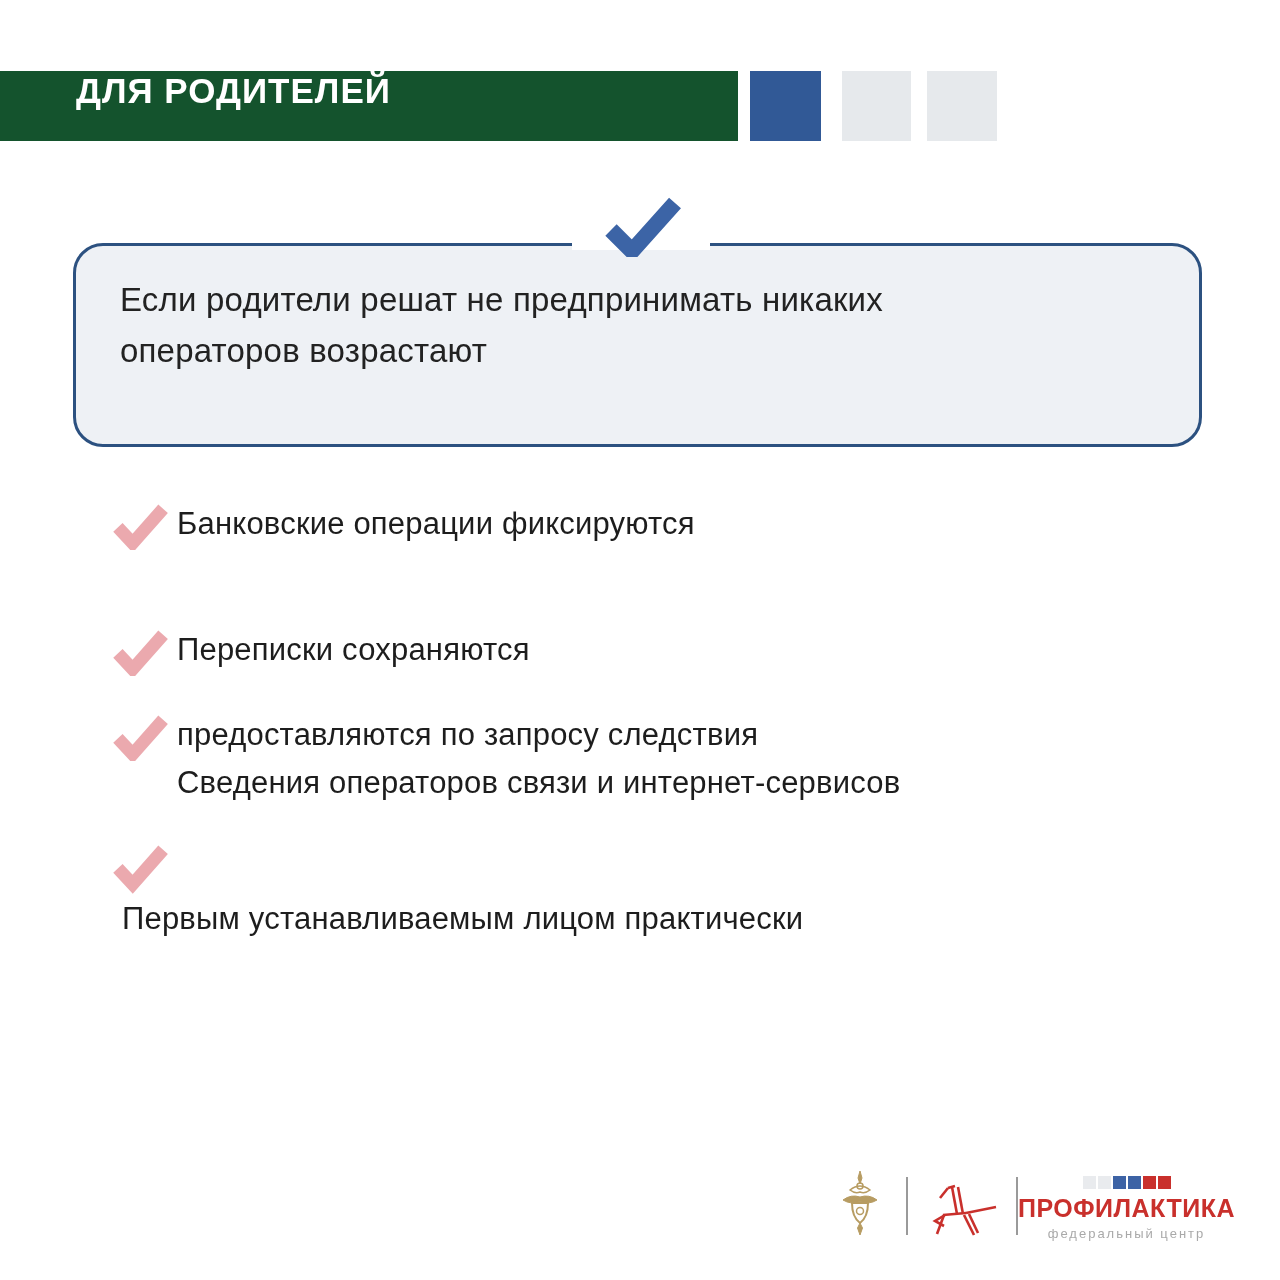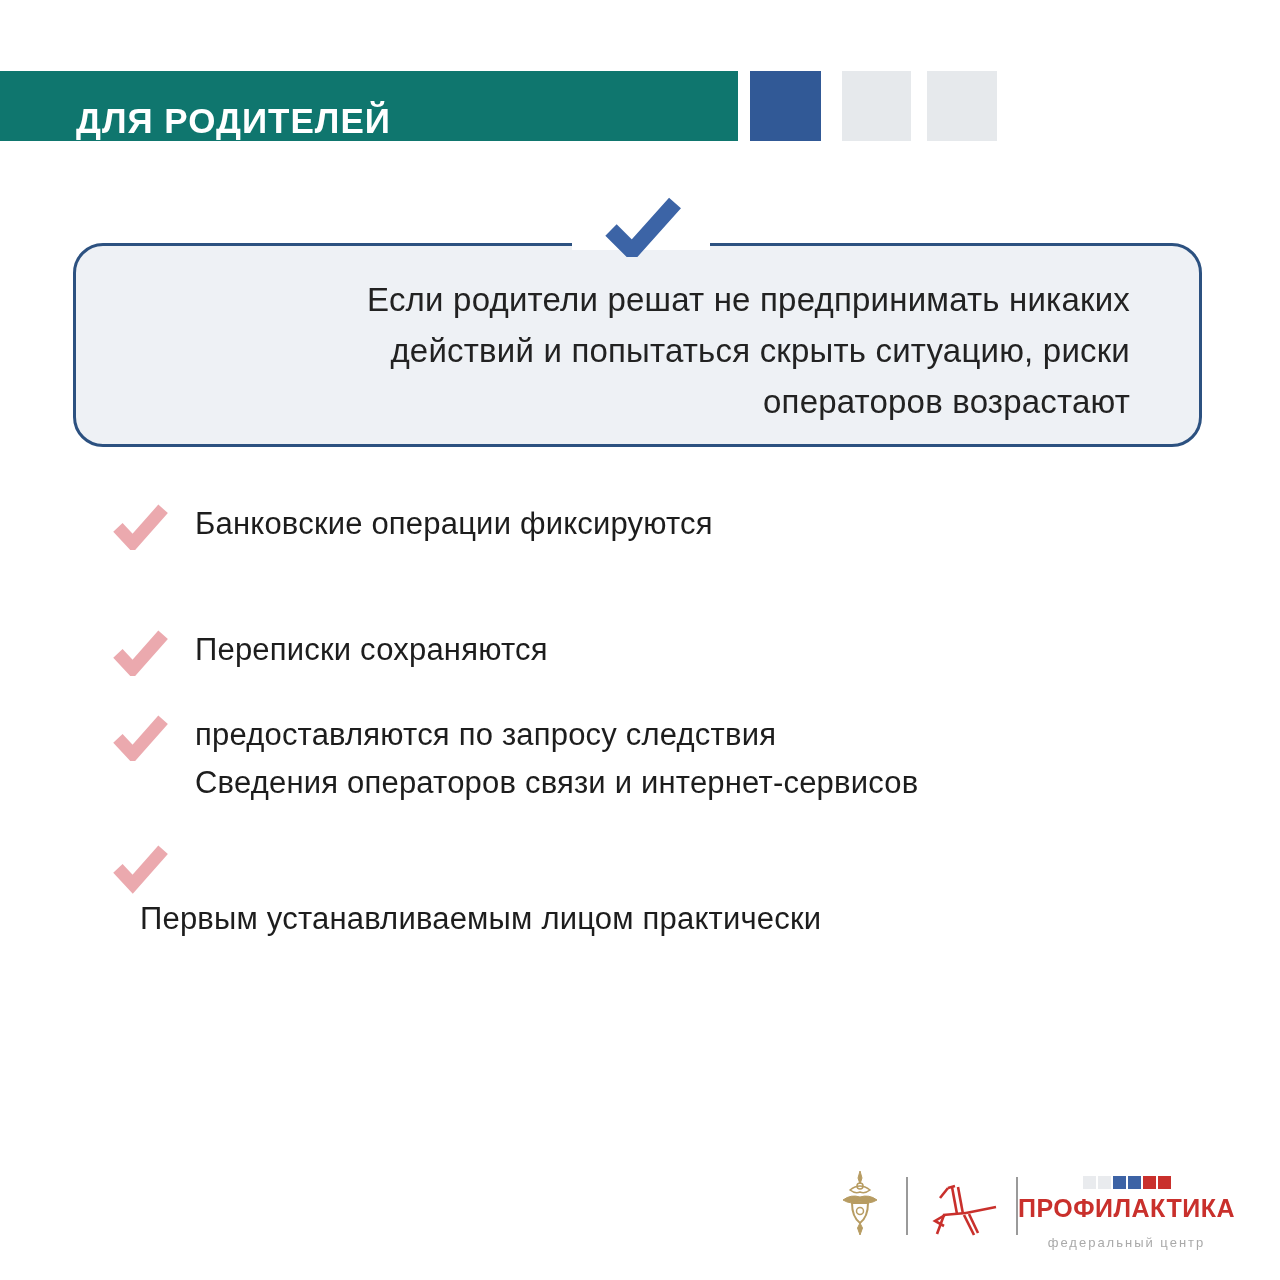--- a/index.html
+++ b/index.html
@@ -6,21 +6,21 @@
   .page{
     position:relative;
     width:1280px;height:1280px;
     background:#ffffff;
     font-family:"Liberation Sans", sans-serif;
     overflow:hidden;
   }
   
   .header-bar{
     position:absolute;left:0;top:71px;width:738px;height:70px;
-    background:#0f766e;display:flex;align-items:flex-end;
+    background:#14532d;display:flex;align-items:flex-start;
   }
   .header-title{
     padding-left:76px;color:#ffffff;font-size:35px;font-weight:bold;
     letter-spacing:1px;white-space:nowrap;
   }
   .hsq{position:absolute;top:71px;height:70px;}
   .hsq-blue{left:750px;width:71px;background:#315996;}
   .hsq-g1{left:842px;width:69px;background:#e6e9ec;}
   .hsq-g2{left:927px;width:70px;background:#e6e9ec;}
   
@@ -31,30 +31,30 @@
   }
   .callout-notch{
     position:absolute;left:572px;top:238px;width:138px;height:12px;
     background:#ffffff;
   }
   .callout-check{
     position:absolute;left:604px;top:197px;width:78px;height:60px;
   }
   .callout-text{
     position:absolute;left:120px;top:274px;width:1010px;
-    font-size:33px;line-height:51px;color:#222222;letter-spacing:0.2px;text-align:right;
+    font-size:33px;line-height:51px;color:#222222;letter-spacing:0.2px;
   }
   .callout-text .line{display:block;}
   
   .bullet{
     position:absolute;left:113px;display:flex;align-items:flex-start;
   }
   .bullet .bcheck{width:55px;height:47px;flex:0 0 55px;margin-top:3px;}
   .bullet .btext{
-    margin-left:27px;font-size:31px;line-height:48px;color:#1d1d1d;
+    margin-left:9px;font-size:31px;line-height:48px;color:#1d1d1d;
     letter-spacing:0.2px;
   }
   .bullet .btext .line{display:block;}
   .bullet-1{top:500px;}
   .bullet-2{top:626px;}
   .bullet-3{top:711px;}
   .bullet-4{top:837px;flex-direction:column;}
   
   .emblem{position:absolute;left:841px;top:1170px;width:38px;height:66px;}
   .fdivider{position:absolute;width:2px;height:58px;top:1177px;background:#9a9a9a;}
@@ -68,21 +68,21 @@
   .brand-squares{display:flex;gap:2px;margin-bottom:5px;}
   .brand-squares .bsq{width:13px;height:13px;}
   .bsq-light{background:#e9ebee;}
   .bsq-blue{background:#3d63a5;}
   .bsq-red{background:#c9302c;}
   .brand-title{
     font-size:25px;font-weight:bold;color:#c9302c;letter-spacing:0.5px;
     white-space:nowrap;
   }
   .brand-sub{
-    margin-top:12px;font-size:13px;color:#a9a9a9;letter-spacing:2px;
+    margin-top:3px;font-size:13px;color:#a9a9a9;letter-spacing:2px;
     white-space:nowrap;
   }
 </style>
 </head>
 <body>
 
 <div class="page">
 
   <div class="header-bar">
     <div class="header-title">ДЛЯ РОДИТЕЛЕЙ</div>
@@ -91,21 +91,20 @@
   <div class="hsq hsq-g1"></div>
   <div class="hsq hsq-g2"></div>
 
   <div class="callout"></div>
   <div class="callout-notch"></div>
   <svg class="callout-check" viewBox="0 0 78 60" aria-hidden="true">
     <path d="M7 33 L28 54 L71 6" fill="none" stroke="#3c64a6" stroke-width="16" stroke-linecap="butt" stroke-linejoin="miter"></path>
   </svg>
   <div class="callout-text">
     <span class="line">Если родители решат не предпринимать никаких</span>
-    <span class="line">действий и попытаться скрыть ситуацию, риски</span>
     <span class="line">операторов возрастают</span>
   </div>
 
   <div class="bullet bullet-1">
     <svg class="bcheck" viewBox="0 0 56 46" aria-hidden="true">
       <path d="M5 24 L20 40 L51 5" fill="none" stroke="#eba9ae" stroke-width="13" stroke-linecap="butt" stroke-linejoin="miter"></path>
     </svg>
     <div class="btext">
       <span class="line">Банковские операции фиксируются</span>
     </div>

